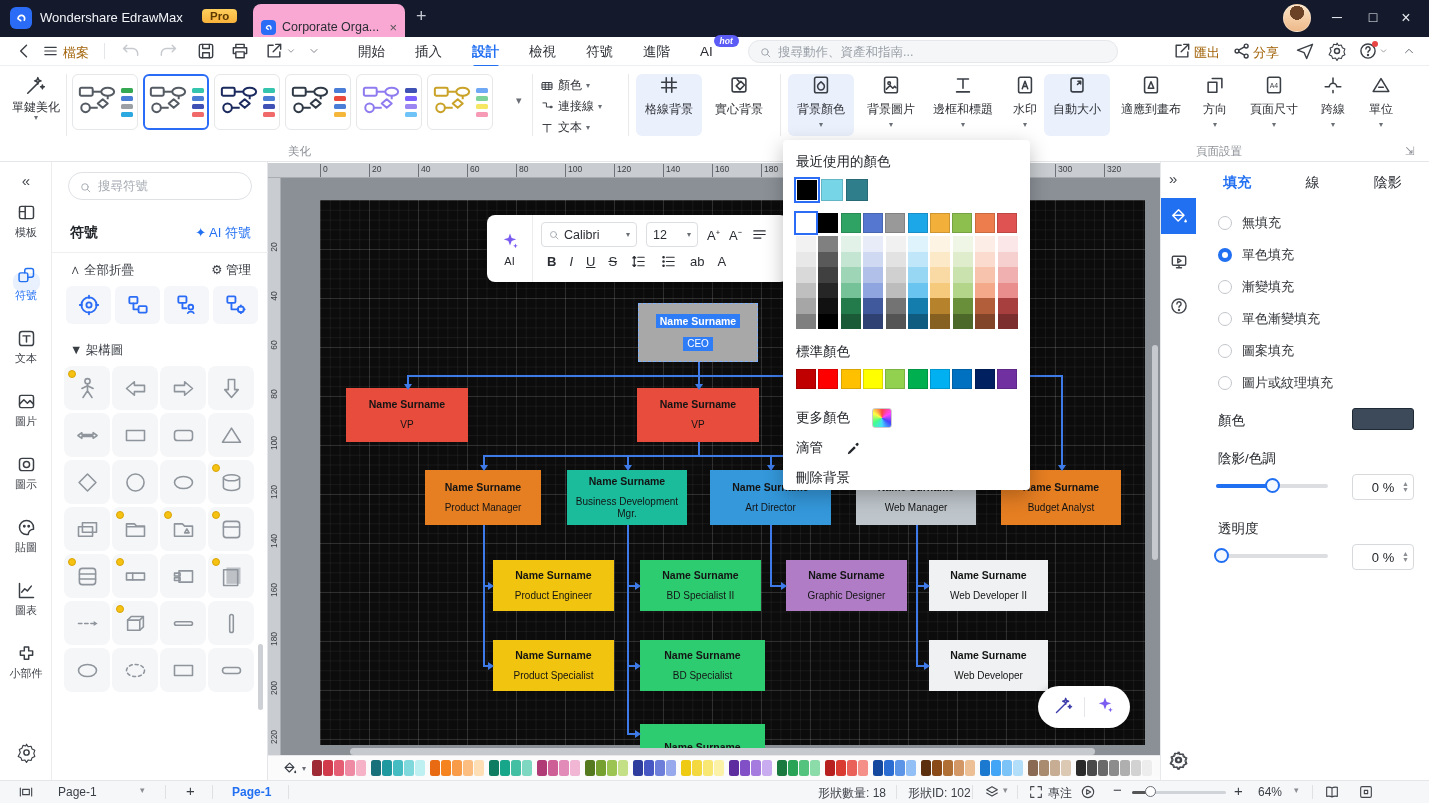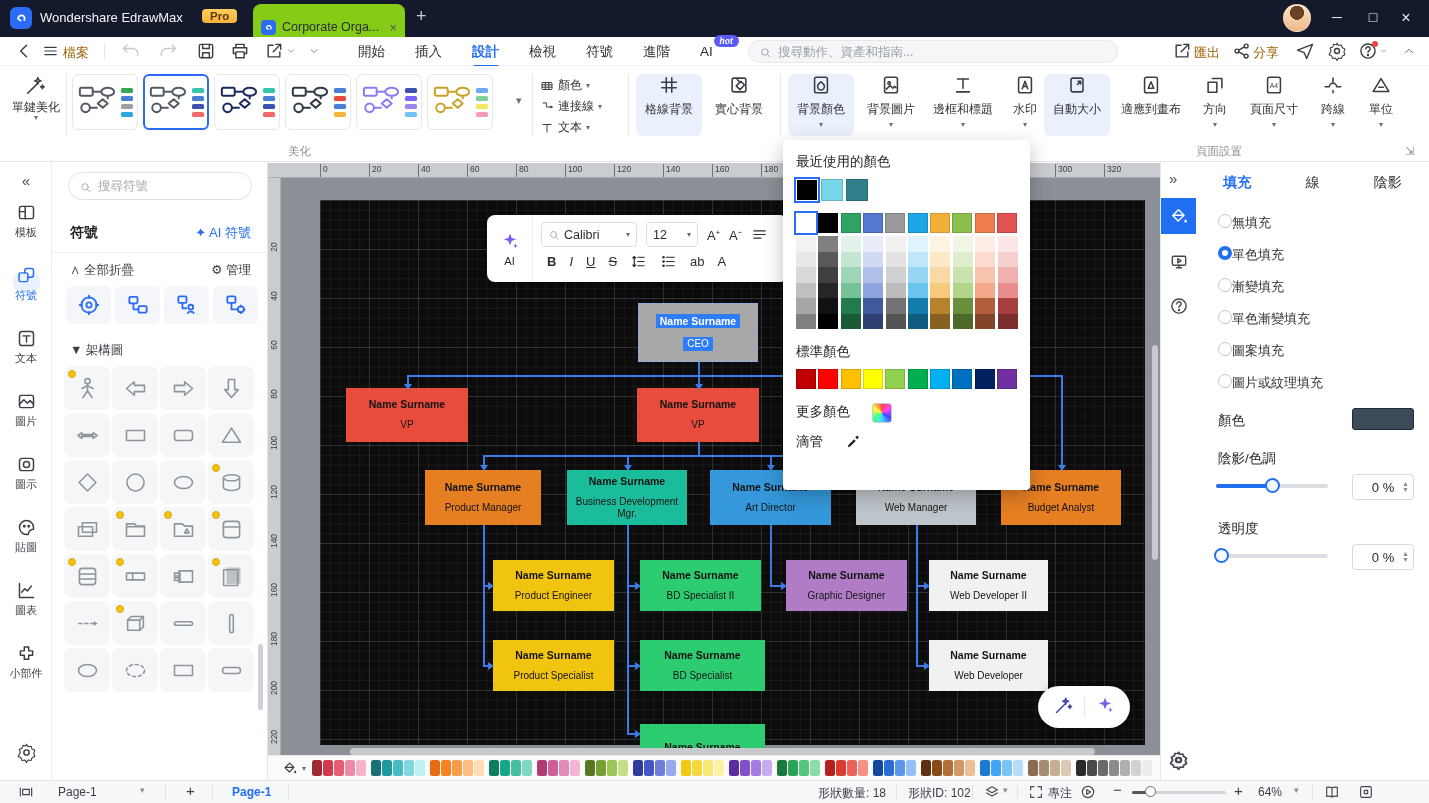--- a/index.html
+++ b/index.html
@@ -3,21 +3,21 @@
 <meta charset="utf-8">
 <style>
   * { margin:0; padding:0; box-sizing:border-box; }
   html,body { width:1429px; height:803px; overflow:hidden; font-family:"Liberation Sans",sans-serif; background:#fff; }
 
   
   #titlebar { position:absolute; left:0; top:0; width:1429px; height:37px; background:#141A2B; }
   .logo { position:absolute; left:10px; top:7px; width:22px; height:22px; border-radius:6px; background:#2B6CF6; display:flex; align-items:center; justify-content:center; }
   #app-title { position:absolute; left:40px; top:10px; color:#F2F4F8; font-size:13px; }
   #pro-badge { position:absolute; left:202px; top:9px; background:linear-gradient(#FFCF5C,#F7B23B); color:#5C3A00; font-weight:bold; font-size:11.5px; padding:1px 8px; border-radius:4px; }
-  #doc-tab { position:absolute; left:253px; top:4px; width:152px; height:46px; background:#84cc16; border-radius:8px 8px 0 0; display:flex; align-items:center; padding:0 8px; gap:6px; }
+  #doc-tab { position:absolute; left:253px; top:4px; width:152px; height:46px; background:#f9a8d4; border-radius:8px 8px 0 0; display:flex; align-items:center; padding:0 8px; gap:6px; }
   #doc-tab .mini-logo { width:15px; height:15px; border-radius:4px; background:#2B6CF6; display:flex; align-items:center; justify-content:center; flex:none; }
   #doc-tab-title { font-size:12.5px; color:#2A2D33; white-space:nowrap; overflow:hidden; flex:1; }
   #tab-close { color:#555; font-size:13px; cursor:pointer; }
   #new-tab { position:absolute; left:416px; top:6px; color:#C8CCD6; font-size:18px; }
   #avatar { position:absolute; left:1283px; top:4px; width:28px; height:28px; border-radius:50%; background:radial-gradient(circle at 50% 30%,#6B4226 0 31%,transparent 32%),linear-gradient(#FBE3C4,#EDB98A); border:1px solid rgba(255,255,255,.25); }
   .wbtn { position:absolute; top:9px; color:#E8EAF0; font-size:14px; width:20px; text-align:center; }
 
   
   #toolbar { position:absolute; left:0; top:37px; width:1429px; height:29px; background:#fff; border-bottom:1px solid #EEEFF1; }
   .tico { position:absolute; top:41px; width:20px; height:20px; color:#3A3E45; }
@@ -125,36 +125,36 @@
   .pop-label { margin-bottom:8px; }
   #recent-row { display:flex; gap:3px; margin-bottom:12px; }
   .sw { width:22px; height:22px; border:1px solid rgba(0,0,0,.15); }
   .sw.ring { box-shadow:0 0 0 2px #2B6CF6; border-color:#fff; }
   #theme-main { display:flex; gap:2.4px; margin-bottom:3px; }
   #theme-main .sw { width:20px; height:20px; }
   #theme-vars { display:grid; grid-template-columns:repeat(10,20px); column-gap:2.4px; margin-bottom:14px; }
   #theme-vars span { width:20px; height:15.5px; display:block; }
   #std-row { display:flex; gap:2.4px; margin-bottom:14px; }
   #std-row .sw { width:20px; height:20px; }
-  .pop-line { display:flex; gap:22px; height:30px; }
+  .pop-line { display:flex; align-items:center; gap:22px; height:30px; }
   #rainbow { width:20px; height:20px; border-radius:3px; background:conic-gradient(#f44,#f4f,#44f,#4df,#4f8,#ff4,#f44); border:1px solid #ccc; }
   .pop-line svg { width:17px; height:17px; color:#23262B; }
 
   
   #rstrip { position:absolute; left:1160px; top:162px; width:36px; height:618px; background:#fff; border-left:1px solid #E8E9EB; }
   .rsico { position:absolute; left:8px; width:20px; height:20px; color:#43474D; }
   .rsico svg { width:100%; height:100%; }
   #fill-tile { position:absolute; left:0; top:36px; width:36px; height:36px; background:#2270F2; display:flex; align-items:center; justify-content:center; color:#fff; }
   #fill-tile svg { width:20px; height:20px; }
 
   
   #rpanel { position:absolute; left:1196px; top:162px; width:233px; height:618px; background:#fff; }
   #rtabs { position:absolute; left:0; top:12px; width:233px; display:flex; justify-content:space-around; font-size:14px; color:#2A2D33; }
   #rtabs .on { color:#2270F2; font-weight:bold; }
-  .fillopt { position:absolute; left:22px; display:flex; align-items:flex-start; font-size:13px; color:#2F3237; }
+  .fillopt { position:absolute; left:22px; display:flex; align-items:center; gap:10px; font-size:13px; color:#2F3237; }
   .radio { width:14px; height:14px; border-radius:50%; border:1.5px solid #C3C6CB; background:#fff; }
   .radio.on { border:4.5px solid #2270F2; }
   .rlabel { position:absolute; left:22px; font-size:13.5px; color:#23262B; }
   #color-swatch { position:absolute; left:156px; top:246px; width:62px; height:22px; border-radius:3px; border:1px solid #1F2A36; }
   .slider { position:absolute; left:20px; width:112px; height:4px; border-radius:2px; background:#DCDEE2; }
   .slider .fillpart { height:4px; border-radius:2px; background:#2270F2; }
   .sthumb { position:absolute; top:-6px; width:15px; height:15px; border-radius:50%; background:#F4F8FF; border:2px solid #2270F2; }
   .spin { position:absolute; left:156px; width:62px; height:26px; border:1px solid #D7D9DD; border-radius:4px; font-size:13px; color:#23262B; display:flex; align-items:center; justify-content:center; }
   .spin .arrows { position:absolute; right:4px; font-size:7px; color:#8A8D92; line-height:6px; text-align:center; }
 
@@ -1054,20 +1054,23 @@
   <div class="pop-line">
       <span>更多顏色</span>
       <span id="rainbow"></span>
     </div>
   <div class="pop-line">
       <span>滴管</span>
       <span style="width:17px;height:17px"><svg viewBox="0 0 24 24" fill="none" stroke="currentColor" stroke-width="1.7" stroke-linecap="round" stroke-linejoin="round">
           <path d="M4 20l.8-3.2 8-8 2.4 2.4-8 8zM14.5 6.3l1.6-1.6a1.8 1.8 0 012.6 2.6l-1.6 1.6z" fill="currentColor" stroke="none"></path>
         </svg></span>
     </div>
+  <div class="pop-line">
+      <span>刪除背景</span>
+    </div>
 </div>
 
 <div id="rstrip">
   <span class="rsico" style="top:8px;font-size:15px;color:#43474D;width:auto">»</span>
   <div id="fill-tile">
       <span style="width:20px;height:20px;display:inline-block"><svg viewBox="0 0 24 24" fill="none" stroke="currentColor" stroke-width="1.7" stroke-linecap="round" stroke-linejoin="round">
           <path d="M11.5 4.5l6.5 6.5-7 7-6.5-6.5zM5 11h12"></path>
           <path d="M20 15.5c.9 1.3 1.4 2.2 1.4 2.9a1.5 1.5 0 01-3 0c0-.7.6-1.6 1.6-2.9z" fill="currentColor" stroke="none"></path>
         </svg></span>
     </div>

